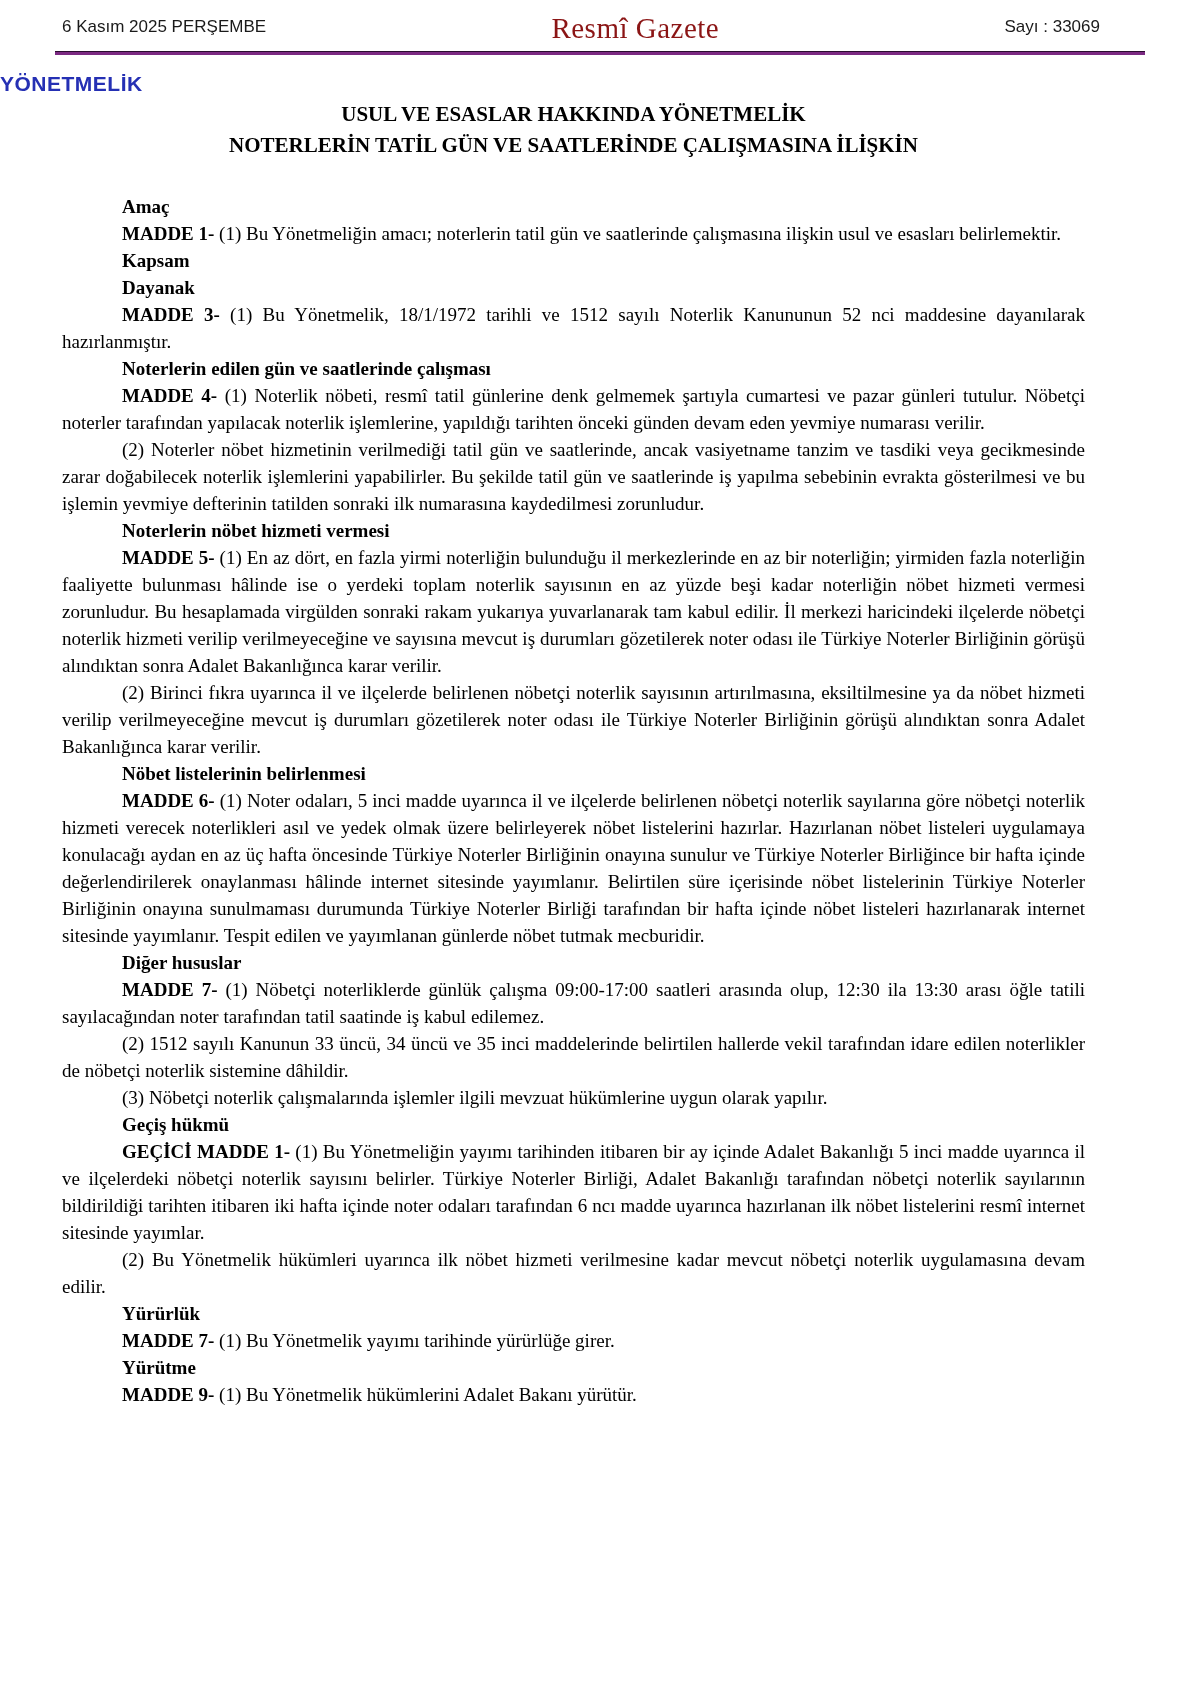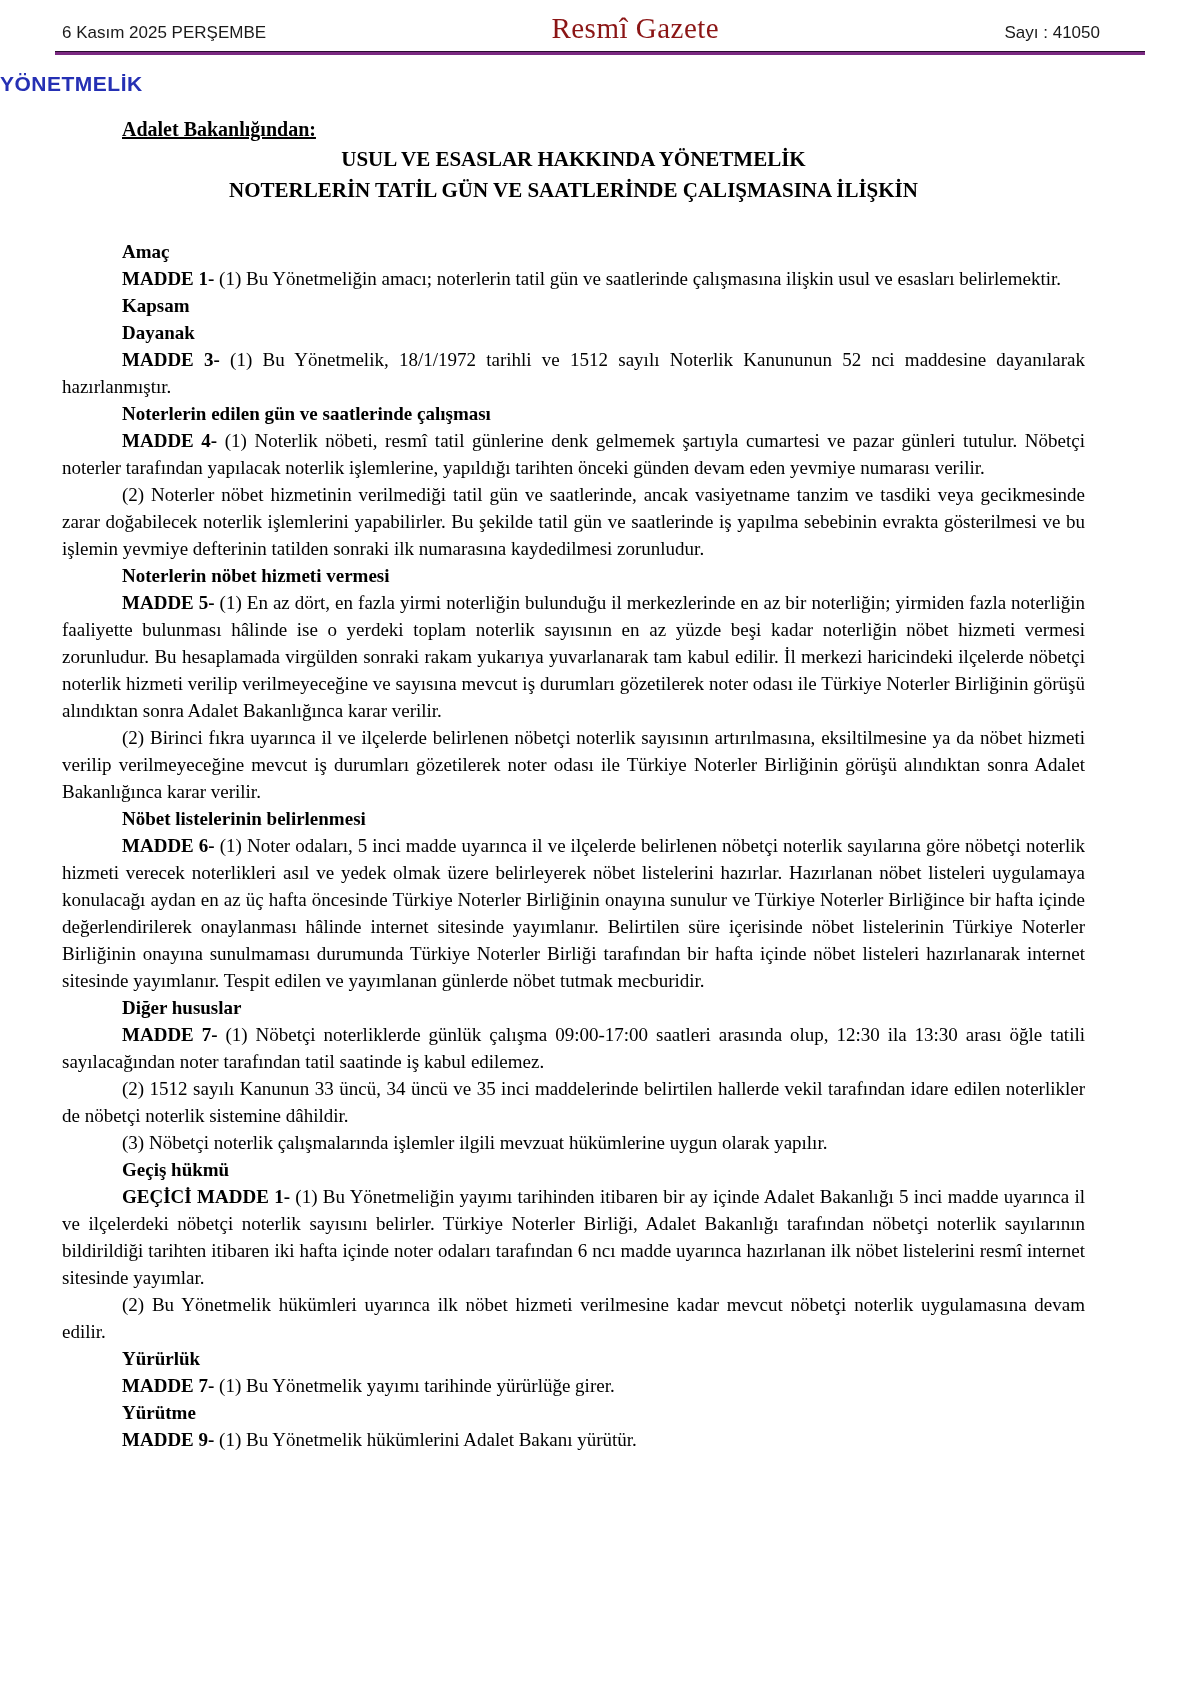--- a/index.html
+++ b/index.html
@@ -14,21 +14,21 @@
     font-family: "Liberation Serif", serif;
     color: #000000;
   }
   .page {
     width: 1200px;
     box-sizing: border-box;
   }
   
   .gz-header {
     display: flex;
-    align-items: flex-end;
+    align-items: center;
     justify-content: space-between;
     padding: 10px 100px 0 62px;
     box-sizing: border-box;
   }
   .gz-date, .gz-issue {
     font-family: "Liberation Sans", sans-serif;
     font-size: 17px;
     color: #1a1a1a;
     white-space: nowrap;
   }
@@ -92,29 +92,28 @@
   }
 </style>
 </head>
 <body>
 
 <div class="page">
 
   <div class="gz-header">
     <span class="gz-date">6 Kasım 2025 PERŞEMBE</span>
     <span class="gz-title">Resmî Gazete</span>
-    <span class="gz-issue">Sayı : 41050</span>
+    <span class="gz-issue">Sayı : 33069</span>
   </div>
 
   <div class="gz-rule"></div>
 
   <div class="section-label">YÖNETMELİK</div>
 
   <div class="doc">
-    <div class="ministry">Adalet Bakanlığından:</div>
     <div class="doc-title">
       <div>USUL VE ESASLAR HAKKINDA YÖNETMELİK</div>
       <div>NOTERLERİN TATİL GÜN VE SAATLERİNDE ÇALIŞMASINA İLİŞKİN</div>
     </div>
     <div class="article-body">
         <p class="heading">Amaç</p>
         <p class="para"><b>MADDE 1-</b> (1) Bu Yönetmeliğin amacı; noterlerin tatil gün ve saatlerinde çalışmasına ilişkin usul ve esasları belirlemektir.</p>
         <p class="heading">Kapsam</p>
         <p class="heading">Dayanak</p>
         <p class="para"><b>MADDE 3-</b> (1) Bu Yönetmelik, 18/1/1972 tarihli ve 1512 sayılı Noterlik Kanununun 52 nci maddesine dayanılarak hazırlanmıştır.</p>

